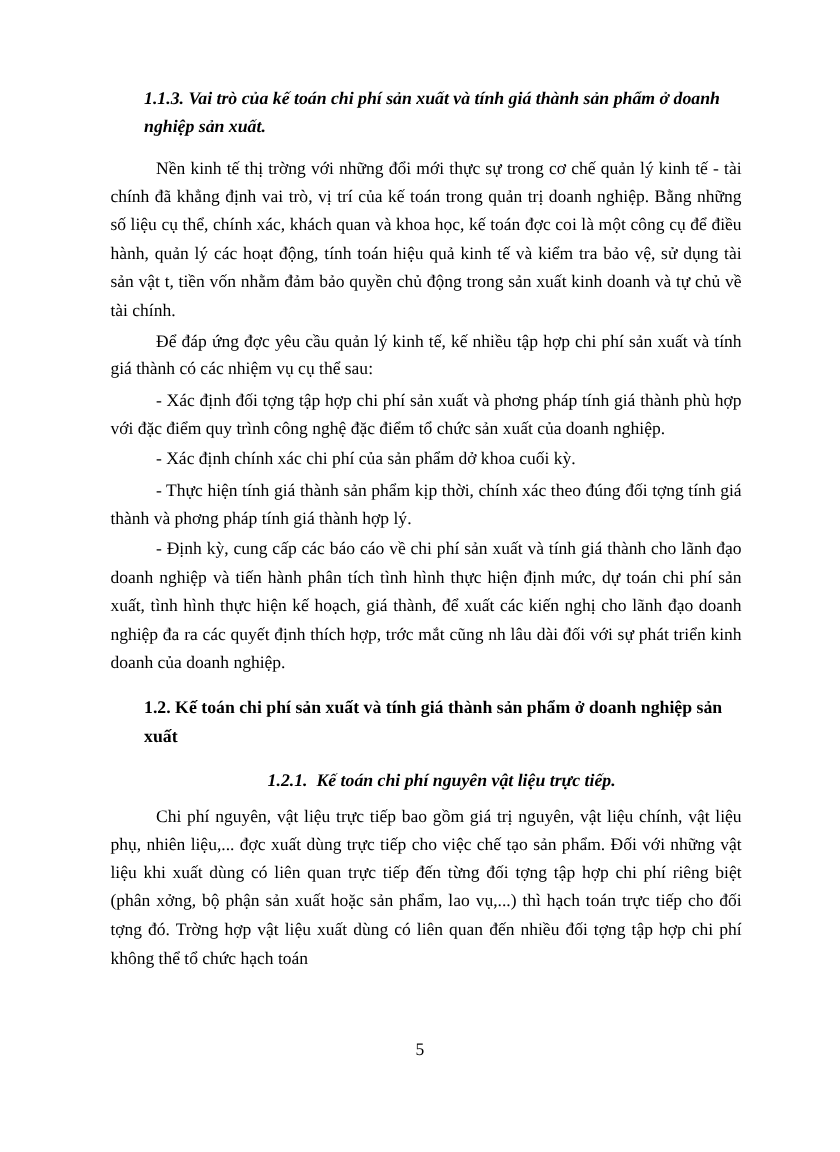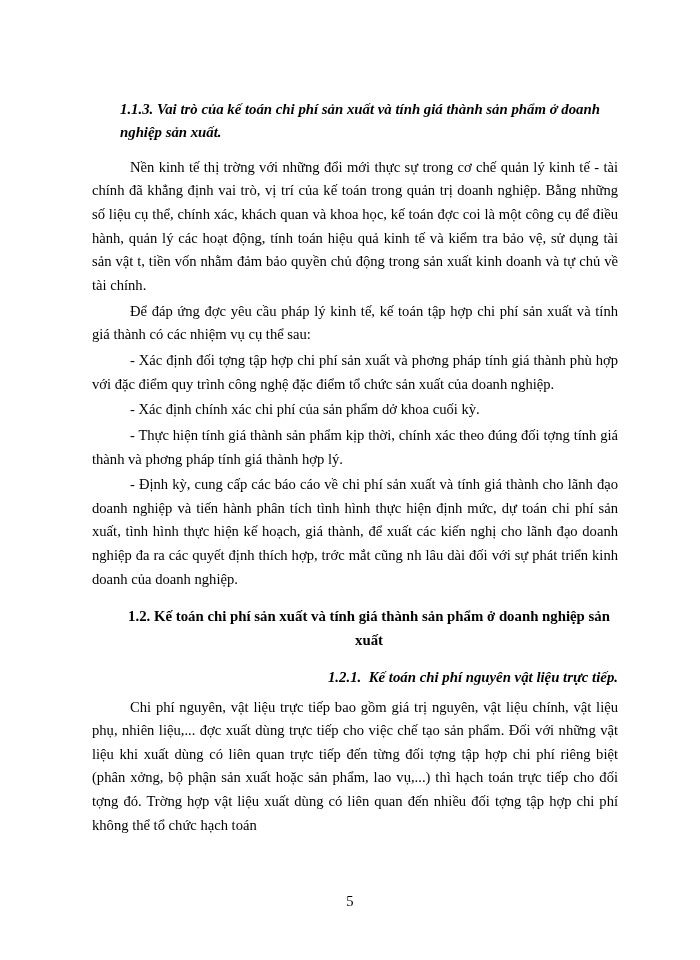--- a/index.html
+++ b/index.html
@@ -12,21 +12,20 @@
     background: #ffffff;
     font-family: "Liberation Serif", serif;
     color: #000000;
   }
   .page {
     position: relative;
     width: 700px;
     height: 932px;
     box-sizing: border-box;
     padding: 72px 82px 40px 92px;
-    margin-top: 26px;
   }
   .doc-body {
     font-size: 14.6px;
     line-height: 1.62;
     text-align: justify;
   }
   .heading-3 {
     font-weight: bold;
     font-style: italic;
     font-size: 14.8px;
@@ -43,29 +42,28 @@
   .heading-2 {
     font-weight: bold;
     font-size: 14.8px;
     line-height: 1.58;
     margin: 14px 0 6px 0;
     text-align: left;
   }
   .heading-2 .cont {
     display: block;
     padding-left: 28px;
-    text-align: center;
   }
   .heading-italic {
     font-weight: bold;
     font-style: italic;
     font-size: 14.8px;
     line-height: 1.58;
     margin: 14px 0 6px 0;
-    text-align: right;
+    text-align: center;
     text-indent: 26px;
   }
   p.para {
     margin: 0 0 2px 0;
     text-indent: 38px;
     text-align: justify;
   }
   p.para.dash {
     text-indent: 38px;
   }
@@ -83,21 +81,21 @@
 
 <div class="page">
   <div class="doc-body">
 
     <div class="heading-3">
       <span class="cont">1.1.3.  Vai trò của kế toán chi phí sản xuất và tính giá thành sản phẩm ở doanh nghiệp sản xuất.</span>
     </div>
 
     <p class="para">Nền kinh tế thị trờng   với những đổi mới thực sự trong cơ chế quản lý kinh tế - tài chính đã khẳng định vai trò, vị trí của kế toán trong quản trị doanh nghiệp. Bằng những số liệu cụ thể, chính xác, khách quan và khoa học, kế toán đợc   coi là một công cụ để điều hành, quản lý các hoạt động, tính toán hiệu quả kinh tế và kiểm tra bảo vệ, sử dụng tài sản vật t,   tiền vốn nhằm đảm bảo quyền chủ động trong sản xuất kinh doanh và tự chủ về tài chính.</p>
 
-    <p class="para">Để đáp ứng đợc   yêu cầu pháp lý kinh tế, kế toán tập hợp chi phí sản xuất và tính giá thành có các nhiệm vụ cụ thể sau:</p>
+    <p class="para">Để đáp ứng đợc   yêu cầu quản lý kinh tế, kế nhiều tập hợp chi phí sản xuất và tính giá thành có các nhiệm vụ cụ thể sau:</p>
 
     <p class="para dash">- Xác định đối tợng   tập hợp chi phí sản xuất và phơng   pháp tính giá thành phù hợp với đặc điểm quy trình công nghệ đặc điểm tổ chức sản xuất của doanh nghiệp.</p>
 
 
     <p class="para dash">- Xác định chính xác chi phí của sản phẩm dở khoa cuối kỳ.</p>
 
     <p class="para dash">- Thực hiện tính giá thành sản phẩm kịp thời, chính xác theo đúng đối tợng   tính giá thành và phơng   pháp tính giá thành hợp lý.</p>
 
     <p class="para dash">- Định kỳ, cung cấp các báo cáo về chi phí sản xuất và tính giá thành cho lãnh đạo doanh nghiệp và tiến hành phân tích tình hình thực hiện định mức, dự toán chi phí sản xuất, tình hình thực hiện kế hoạch, giá thành, để xuất các kiến nghị cho lãnh đạo doanh nghiệp đa   ra các quyết định thích hợp, trớc   mắt cũng nh   lâu dài đối với sự phát triển kinh doanh của doanh nghiệp.</p>
 

